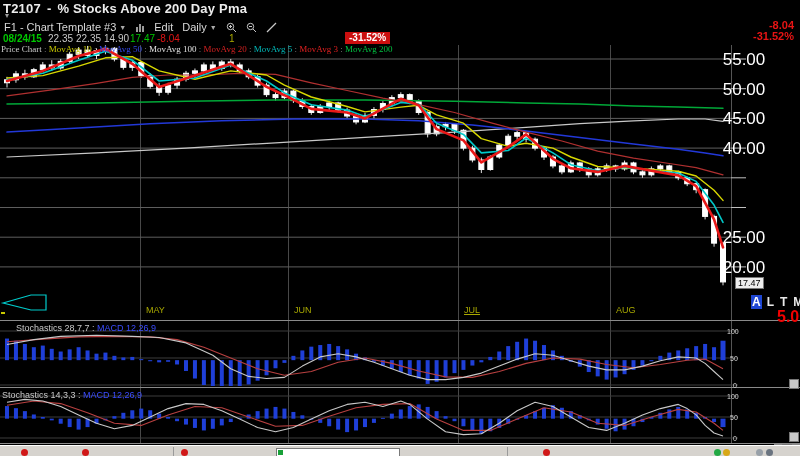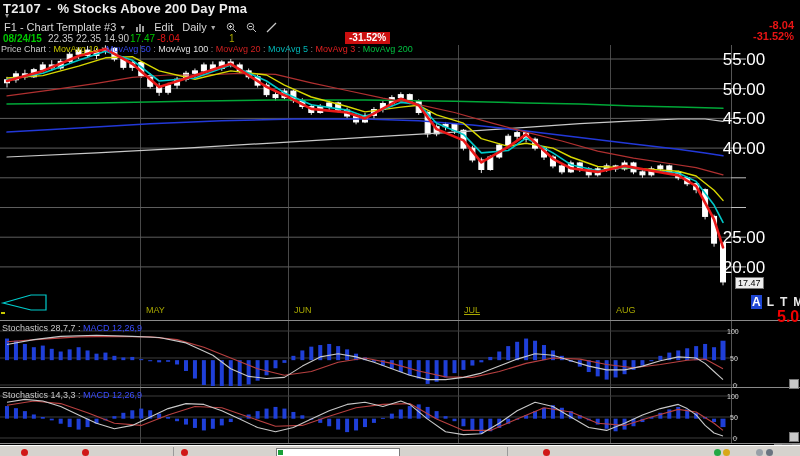--- a/index.html
+++ b/index.html
@@ -13,21 +13,21 @@
   .tb-caret{font-size:7px;color:#aaa;margin-left:3px;}
   .tb-item{display:flex;align-items:center;}
   .quote{top:33px;left:0;font-size:10px;color:#c8c8c8;height:11px;width:800px;}
   .quote span{position:absolute;top:0;}
   .q-date{left:3px;color:#00c800;font-weight:bold;}
   .q-o{left:48px;} .q-h{left:76px;} .q-l{left:104px;}
   .q-c{left:130px;color:#00c800;} .q-chg{left:157px;color:#e01414;}
   .q-flag{left:229px;color:#a8a800;}
   .badge{left:345px;top:32px;background:#cc0f0f;color:#fff;font-size:10px;font-weight:bold;
          padding:0 4px;height:12px;line-height:12px;}
-  .legend{left:1px;top:44px;font-size:9px;height:9px;}
+  .legend{left:1px;top:44px;font-size:9px;height:9px;font-family:Liberation Serif, serif;}
   .legend span{letter-spacing:0;}
   .pricelab{left:694px;width:100px;text-align:center;font-size:17px;color:#fff;}
   .redtop{left:594px;width:200px;text-align:right;font-size:11px;font-weight:bold;color:#e81414;}
   .monthlab{font-size:9px;color:#a8a800;top:305px;}
   .lasttag{left:735px;top:277px;background:#ededed;border:1px solid #777;color:#000;
            font-size:9px;padding:0 2px;line-height:10px;}
   .ranges{left:751px;top:295px;display:flex;gap:4px;font-size:12px;font-weight:bold;color:#e8e8e8;}
   .ranges .rb{padding:0 1px;cursor:default;}
   .ranges .active{background:#1e46d2;color:#fff;}
   .bottomred{left:777px;top:308px;font-size:16px;font-weight:bold;color:#f20000;}
@@ -497,21 +497,21 @@
   <div id="month-labels"></div>
   <div class="abs lasttag">17.47</div>
   <div class="abs ranges" id="range-buttons">
       <span class="rb active">A</span>
       <span class="rb">L</span>
       <span class="rb">T</span>
       <span class="rb">M</span>
     </div>
   <div class="abs bottomred">5.00</div>
 
-  <div class="abs panlab" style="left:2px;top:323px">
+  <div class="abs panlab" style="left:16px;top:323px">
     <span>Stochastics 28,7,7</span><span> : </span><span class="ov">MACD 12,26,9</span>
   </div>
   <div class="abs panlab" style="left:2px;top:390px">
     <span>Stochastics 14,3,3</span><span> : </span><span class="ov">MACD 12,26,9</span>
   </div>
   <div id="mini-labels"></div>
 
   <div class="abs sq" style="left:789px;top:379px"></div>
   <div class="abs sq" style="left:789px;top:432px"></div>
 

